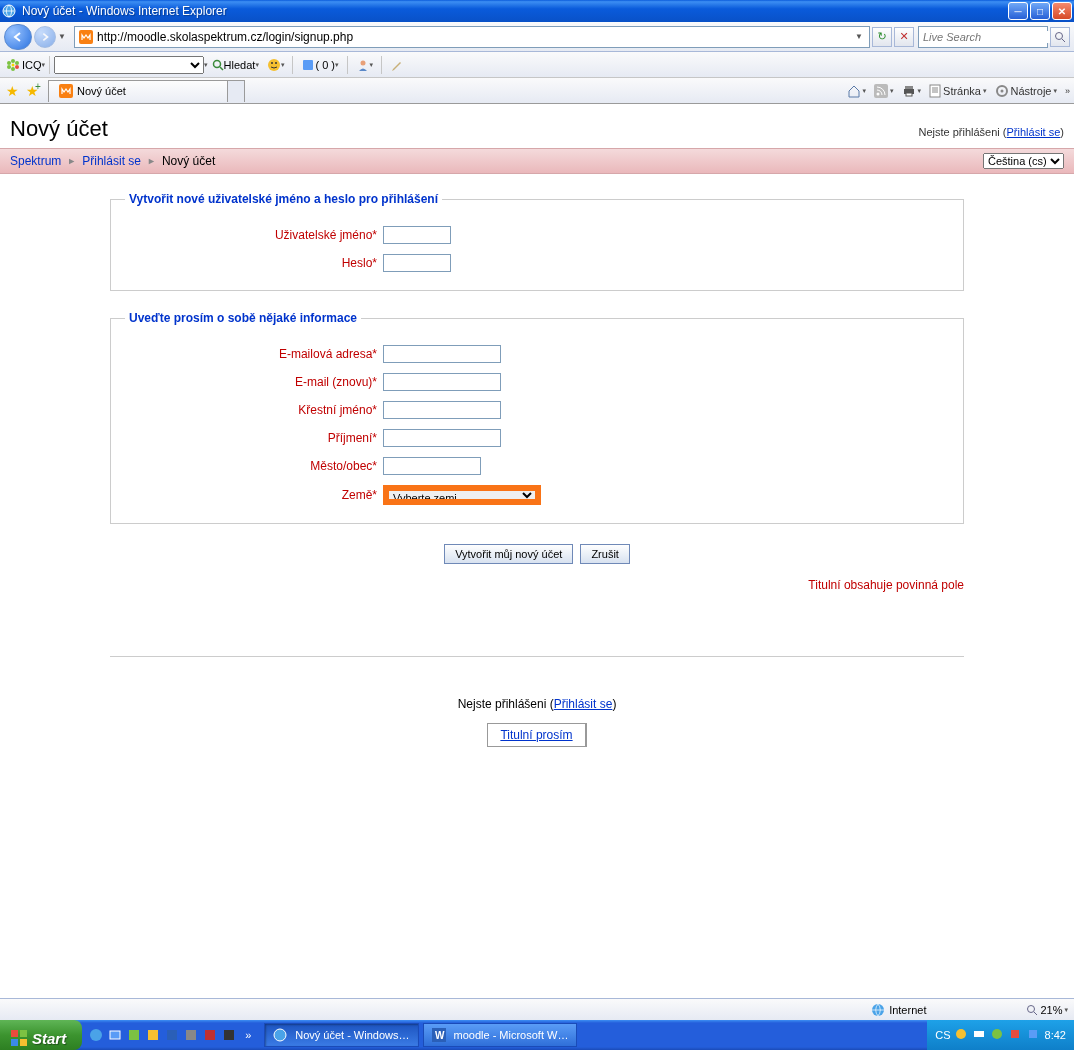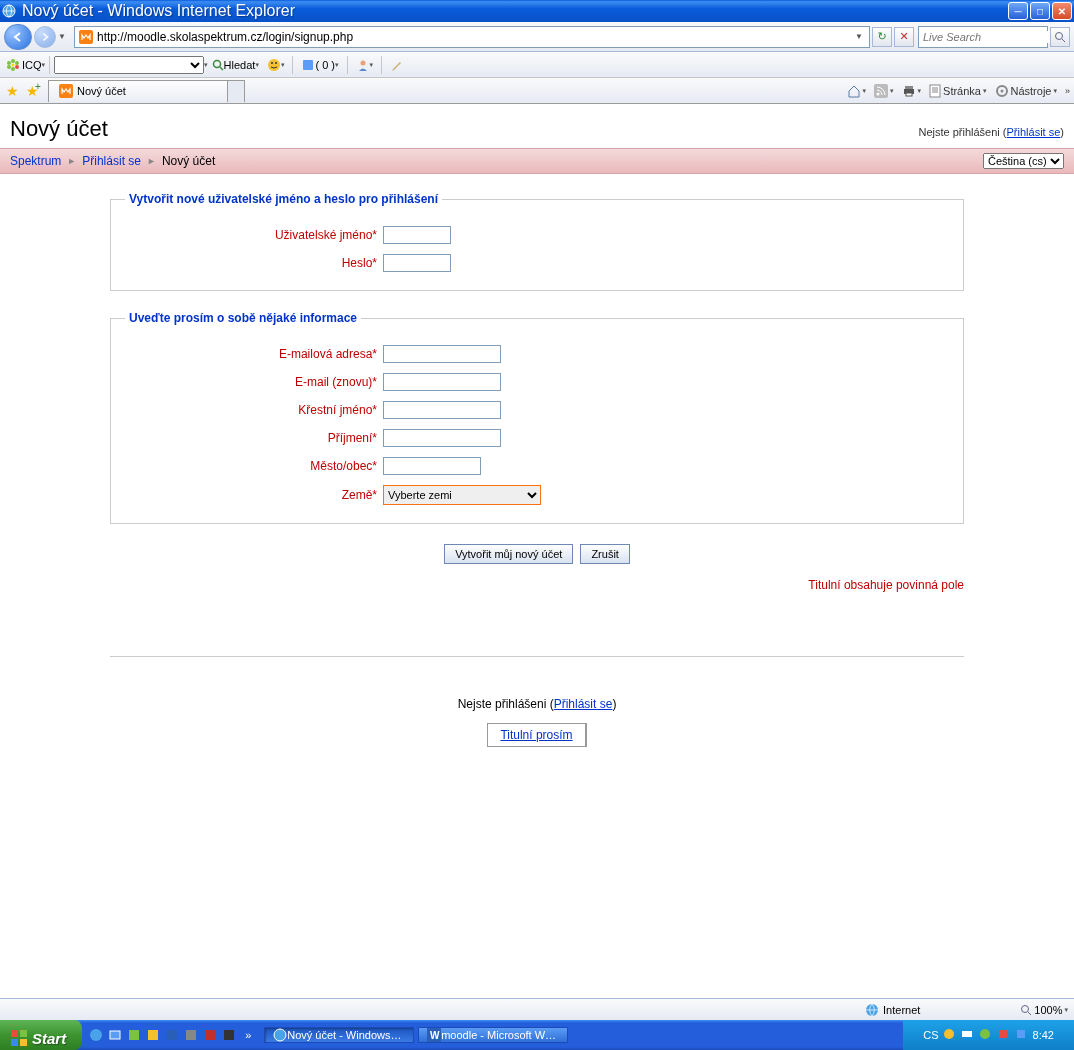--- a/index.html
+++ b/index.html
@@ -1,21 +1,21 @@
 <!DOCTYPE html>
 <html><head>
 <meta charset="utf-8">
 <style>
 * { box-sizing: border-box; margin: 0; padding: 0; }
 body { font-family: Tahoma, Arial, sans-serif; font-size: 11px; background: #ece9d8; width: 1074px; height: 1050px; overflow: hidden; position: relative; }
 
 
 .titlebar { background: linear-gradient(to bottom, #0a5bdb 0%, #3c8ef3 8%, #0a5bdb 40%, #0951c7 100%); height: 22px; display: flex; align-items: center; padding: 0 2px; color: #fff; }
 .titlebar .ie-icon { width: 16px; height: 16px; margin-right: 4px; display: inline-flex; align-items: center; }
-.titlebar .title-text { font-size: 16px; text-shadow: 1px 1px 1px rgba(0,0,0,0.3); }
+.titlebar .title-text { font-size: 12px; text-shadow: 1px 1px 1px rgba(0,0,0,0.3); }
 .titlebar .winbtns { margin-left: auto; display: flex; gap: 2px; }
 .titlebar .winbtn { width: 20px; height: 18px; border: 1px solid #fff; border-radius: 3px; display: flex; align-items: center; justify-content: center; font-size: 10px; font-weight: bold; color: #fff; }
 .winbtn.min, .winbtn.max { background: linear-gradient(to bottom, #6fa8f7, #2760d6); }
 .winbtn.close { background: linear-gradient(to bottom, #f58a6e, #d64b27); }
 
 
 .navbar { background: linear-gradient(to bottom, #fafafb 0%, #e6eaf3 100%); height: 30px; display: flex; align-items: center; padding: 0 4px; border-bottom: 1px solid #a8b8d8; }
 .navbtn { width: 28px; height: 26px; border-radius: 14px; background: radial-gradient(circle at 30% 30%, #9cc5ff, #2a72e0); border: 1px solid #5a8ad0; display: flex; align-items: center; justify-content: center; color: #fff; font-size: 14px; margin-right: 2px; }
 .navbtn.fwd { opacity: 0.5; width: 22px; height: 22px; }
 .navbtn-dd { width: 10px; font-size: 8px; color: #555; margin-right: 6px; }
@@ -59,21 +59,21 @@
 .breadcrumb .lang { margin-left: auto; }
 .breadcrumb select { font-size: 11px; }
 
 .form-wrap { padding: 18px 110px 30px; }
 fieldset.ffield { border: 1px solid #ccc; padding: 10px 14px 18px; margin-bottom: 20px; }
 fieldset.ffield legend { color: #0033cc; font-size: 12px; font-weight: bold; padding: 0 4px; }
 .frow { display: flex; align-items: center; margin-top: 10px; }
 .flabel { width: 258px; text-align: right; color: #c00000; font-size: 12px; padding-right: 6px; }
 .flabel .req { color: #c00000; }
 .finput input[type=text], .finput input[type=password] { border: 1px solid #7f9db9; height: 18px; padding: 1px 3px; font-size: 12px; }
-.finput select { border: 1px solid #f97316; height: 20px; font-size: 11px; }
+.finput select { border: 6px solid #f97316; height: 20px; font-size: 11px; }
 .w70 { width: 68px; }
 .w120 { width: 118px; }
 .w160 { width: 158px; }
 
 .form-actions { text-align: center; margin-top: 18px; }
 .form-actions input[type=submit], .form-actions input[type=button] { background: linear-gradient(to bottom,#fefefe,#d8e2f0); border: 1px solid #6f89b7; padding: 3px 10px; font-size: 11px; margin: 0 2px; }
 .required-note { text-align: right; color: #c00000; font-size: 12px; padding: 14px 0 4px; }
 
 .hr { border-top: 1px solid #ccc; margin: 30px 110px; }
 
@@ -84,23 +84,23 @@
 
 .statusbar { position: absolute; bottom: 30px; left: 0; right: 0; height: 22px; background: linear-gradient(to bottom,#fafafb,#e6eaf3); border-top: 1px solid #a8b8d8; display: flex; align-items: center; font-size: 11px; padding: 0 6px; }
 .statusbar .zone { margin-left: auto; display: flex; align-items: center; gap: 4px; margin-right: 100px; }
 .statusbar .zoom { display: flex; align-items: center; gap: 2px; }
 
 
 .taskbar { position: absolute; bottom: 0; left: 0; right: 0; height: 30px; background: linear-gradient(to bottom, #3c8ef3 0%, #245edb 10%, #245edb 90%, #1a4bb8 100%); display: flex; align-items: center; }
 .startbtn { height: 30px; background: linear-gradient(to bottom, #5fb556 0%, #3c942f 50%, #2d7f22 100%); color: #fff; font-style: italic; font-weight: bold; font-size: 15px; padding: 6px 16px 0 10px; display: flex; align-items: center; border-radius: 0 8px 8px 0; text-shadow: 1px 1px 1px rgba(0,0,0,0.4); }
 .ql { display:flex; align-items:center; gap:3px; padding: 0 6px; }
 .ql-icon { width:16px; height:16px; display:flex; align-items:center; justify-content:center; font-size:11px; }
-.taskbtn { background: linear-gradient(to bottom, #5a9cf6, #2f6fd9); border: 1px solid #1a4bb8; color: #fff; height: 16px; padding: 0 8px; margin: 0 2px; font-size: 11px; display: flex; align-items: center; gap: 0; min-width: 150px; }
+.taskbtn { background: linear-gradient(to bottom, #5a9cf6, #2f6fd9); border: 1px solid #1a4bb8; color: #fff; height: 24px; padding: 0 8px; margin: 0 2px; font-size: 11px; display: flex; align-items: center; gap: 8px; min-width: 150px; }
 .taskbtn.active { background: linear-gradient(to bottom, #1d54c0, #3a7be5); box-shadow: inset 1px 1px 2px rgba(0,0,0,0.3); }
-.systray { margin-left: auto; background: linear-gradient(to bottom, #1ea1e8, #0f7fc9); height: 30px; display: flex; align-items: center; padding: 0 20px; gap: 4px; color: #fff; font-size: 11px; }
+.systray { margin-left: auto; background: linear-gradient(to bottom, #1ea1e8, #0f7fc9); height: 30px; display: flex; align-items: center; padding: 0 8px; gap: 4px; color: #fff; font-size: 11px; }
 .systray .tray-icon { width:14px; height:14px; }
 
 
 svg { display: block; }
 </style>
 </head>
 <body>
 
 <div class="titlebar">
   <span class="ie-icon">
@@ -362,21 +362,21 @@
         <circle cx="7" cy="7" r="6" fill="#4aa3e8"></circle>
         <path d="M1 7h12M7 1a9 9 0 010 12M7 1a9 9 0 000 12" stroke="#fff" stroke-width="0.7" fill="none"></path>
       </svg>
     <span>Internet</span>
   </div>
   <div class="zoom">
     <svg width="12" height="12" viewBox="0 0 12 12">
         <circle cx="5" cy="5" r="3.5" stroke="#668" fill="none"></circle>
         <path d="M8 8l3 3" stroke="#668"></path>
       </svg>
-    <span>100%</span>
+    <span>21%</span>
     <span class="tb-dd">▾</span>
   </div>
 </div>
 
 <div class="taskbar">
   <div class="startbtn">
     <svg width="18" height="18" viewBox="0 0 18 18" style="margin-right:4px">
         <rect x="1" y="1" width="7" height="7" fill="#e84c3d"></rect>
         <rect x="10" y="1" width="7" height="7" fill="#7cc242"></rect>
         <rect x="1" y="10" width="7" height="7" fill="#3b8ae8"></rect>

